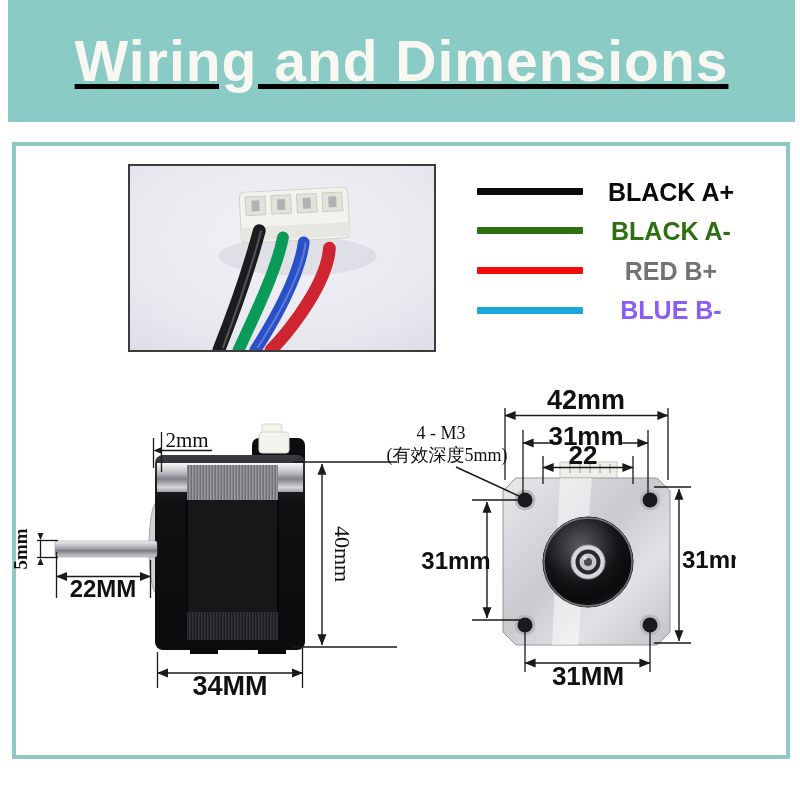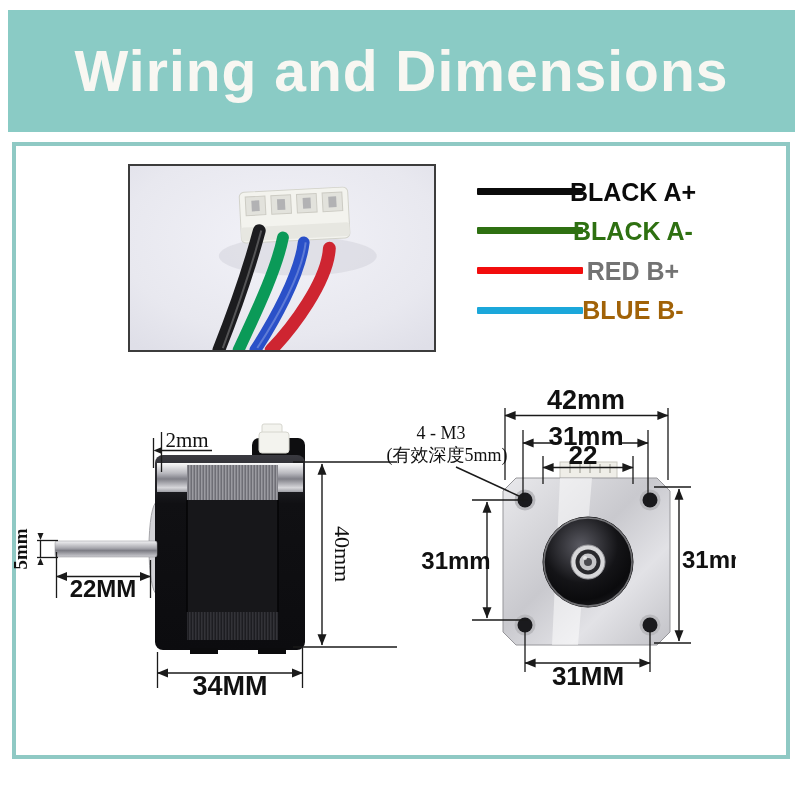--- a/index.html
+++ b/index.html
@@ -1,27 +1,27 @@
 <!DOCTYPE html>
 <html><head>
 <meta charset="utf-8">
 <style>
   html,body{margin:0;padding:0;background:#ffffff;}
   .stage{position:relative;width:800px;height:800px;background:#fff;overflow:hidden;
          font-family:"Liberation Sans",sans-serif;}
-  .banner{position:absolute;left:8px;top:10px;width:787px;height:122px;
-          display:flex;align-items:center;justify-content:center;}
+  .banner{position:absolute;left:8px;top:0;width:787px;height:122px;
+          display:flex;align-items:center;justify-content:center;text-decoration:underline;}
   .banner-title{font-size:57px;font-weight:bold;letter-spacing:1px;white-space:nowrap;}
   .panel{position:absolute;left:12px;top:142px;width:778px;height:617px;
          border:4px solid #8FC9C4;box-sizing:border-box;background:#fff;}
   .photo{position:absolute;left:128px;top:164px;width:308px;height:188px;
          border:2px solid #3c3c3c;box-sizing:border-box;background:#e9e9f0;}
   .photo svg{display:block;width:100%;height:100%;}
   .legend-bar{position:absolute;left:477px;width:106px;height:7px;border-radius:1px;}
-  .legend-label{position:absolute;left:553px;width:160px;height:30px;line-height:30px;
+  .legend-label{position:absolute;left:591px;width:160px;height:30px;line-height:30px;
                 text-align:center;font-size:25px;font-weight:bold;white-space:nowrap;}
   .diagrams{position:absolute;left:0;top:380px;width:800px;height:380px;}
   .ext{stroke:#1a1a1a;stroke-width:1.3;}
   .dim{stroke:#1a1a1a;stroke-width:1.4;marker-start:url(#ar);marker-end:url(#ar);}
   .ldr{stroke:#1a1a1a;stroke-width:1.5;}
   .dim-b{font-family:"Liberation Sans",sans-serif;font-weight:bold;fill:#111;}
   .dim-s{font-family:"Liberation Serif",serif;fill:#111;}
 </style>
 </head>
 <body>
@@ -67,21 +67,21 @@
   </div>
 
   <div>
     <div class="legend-bar" style="top: 188px; background-color: rgb(11, 11, 11);"></div>
     <div class="legend-label" style="top: 177px; color: rgb(11, 11, 11);">BLACK A+</div>
     <div class="legend-bar" style="top: 227px; background-color: rgb(46, 112, 17);"></div>
     <div class="legend-label" style="top: 216px; color: rgb(46, 112, 17);">BLACK A-</div>
     <div class="legend-bar" style="top: 267px; background-color: rgb(242, 13, 13);"></div>
     <div class="legend-label" style="top: 256px; color: #737373;">RED B+</div>
     <div class="legend-bar" style="top: 307px; background-color: rgb(27, 167, 218);"></div>
-    <div class="legend-label" style="top: 295px; color: #a16207;">BLUE B-</div>
+    <div class="legend-label" style="top: 295px; color: #8b5cf6;">BLUE B-</div>
   </div>
 
   <svg class="diagrams" viewBox="0 0 800 380">
     <defs>
       <marker id="ar" viewBox="0 0 10 10" refX="9.5" refY="5" markerWidth="8" markerHeight="8" orient="auto-start-reverse">
         <path d="M0,1 L10,5 L0,9 z" fill="#1a1a1a"></path>
       </marker>
       <linearGradient id="metal" x1="0" y1="0" x2="0" y2="1">
         <stop offset="0%" stop-color="#fafafa"></stop>
           <stop offset="35%" stop-color="#b9b9bf"></stop>

